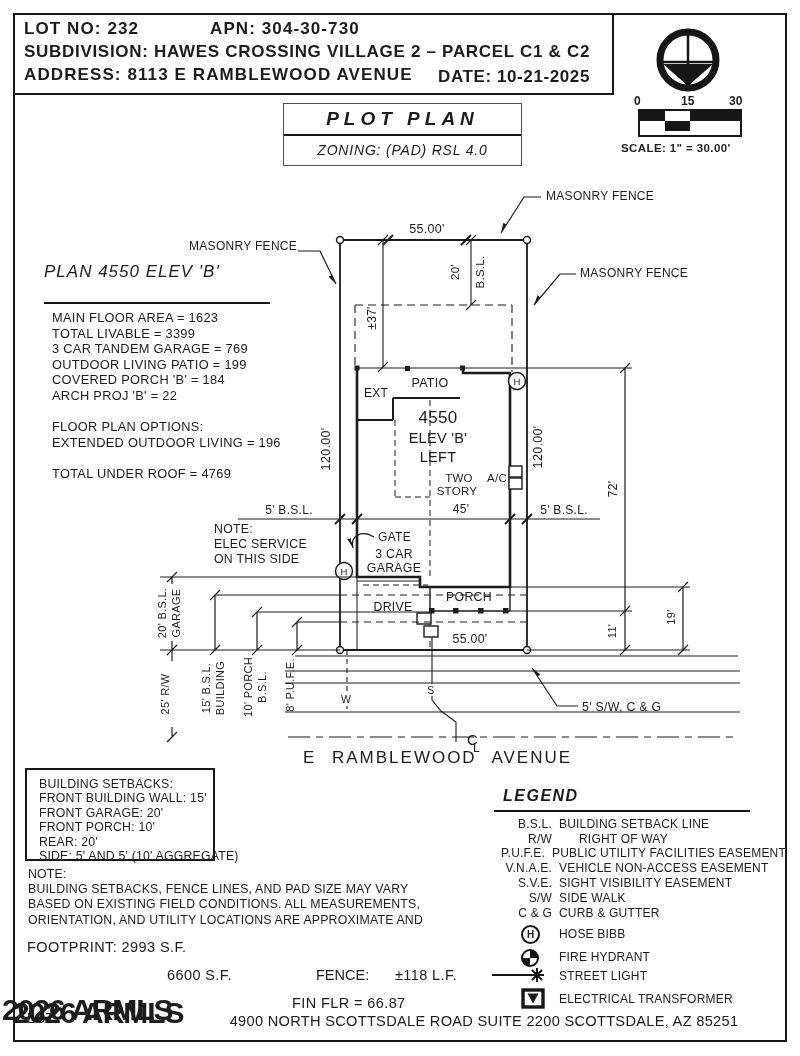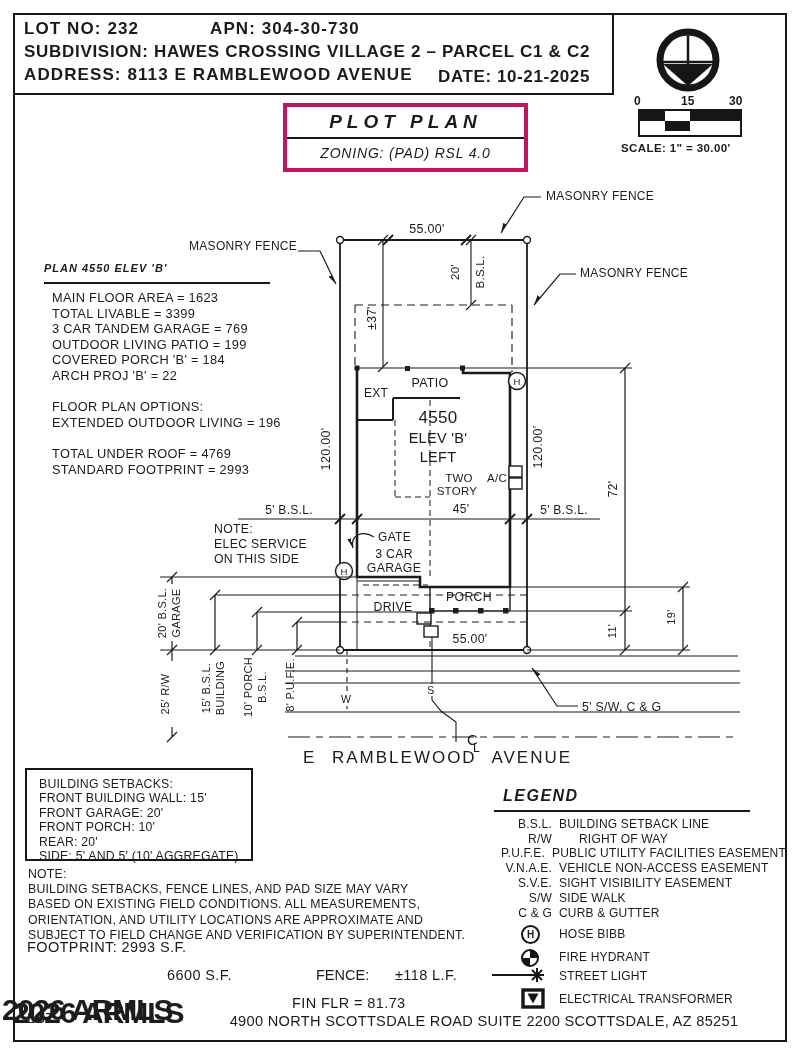--- a/index.html
+++ b/index.html
@@ -4,36 +4,36 @@
 <style>
   html,body{margin:0;padding:0;background:#e8e8e8;}
   #page{position:relative;width:800px;height:1056px;background:#ffffff;overflow:hidden;
         font-family:"Liberation Sans",sans-serif;color:#1b1b1b;}
   .abs{position:absolute;}
   
   #page-border{left:13px;top:13px;width:770px;height:1025px;border:2px solid #161616;}
   #header-box{left:13px;top:13px;width:599px;height:80px;border-right:2px solid #161616;border-bottom:2px solid #161616;}
   .hdr{font-size:17px;font-weight:600;letter-spacing:1.1px;white-space:nowrap;}
   
-  #title-box{left:283px;top:103px;width:237px;height:61px;border:4px solid #be185d;}
+  #title-box{left:283px;top:103px;width:237px;height:61px;border:1px solid #be185d;}
   #title-row1{height:30px;border-bottom:2px solid #161616;display:flex;align-items:center;justify-content:center;
               font-size:19px;font-style:italic;font-weight:600;letter-spacing:5px;}
   #title-row2{height:27px;display:flex;align-items:center;justify-content:center;
               font-size:14px;font-style:italic;letter-spacing:.8px;}
   
   .scale-num{font-size:12px;font-weight:600;}
   #scale-bar{left:638px;top:109px;width:100px;height:24px;border:2px solid #161616;}
   .sb-row{display:flex;height:10px;}
   .sb-seg{height:10px;}
   #scale-label{font-size:11.5px;font-weight:600;letter-spacing:.4px;}
   
-  #plan-title{font-size:11px;font-style:italic;font-weight:700;letter-spacing:1px;border-bottom:2px solid #161616;padding-bottom:8px;width:226px;}
+  #plan-title{font-size:17px;font-style:italic;font-weight:400;letter-spacing:1px;border-bottom:2px solid #161616;padding-bottom:20px;width:226px;}
   .plan-line{font-size:12.8px;letter-spacing:.3px;height:15.6px;white-space:nowrap;font-weight:500;}
   
-  #setbacks-box{left:25px;top:768px;width:228px;height:93px;border:2px solid #161616;padding:7px 0 0 12px;box-sizing:border-box;}
+  #setbacks-box{left:25px;top:768px;width:190px;height:93px;border:2px solid #161616;padding:7px 0 0 12px;box-sizing:border-box;}
   .sb-line{font-size:12.3px;letter-spacing:.2px;height:14.4px;white-space:nowrap;font-weight:500;}
   
   .note-line{font-size:12.3px;letter-spacing:.2px;height:15.2px;white-space:nowrap;font-weight:500;}
   
   #legend-title{font-size:16px;font-style:italic;font-weight:600;letter-spacing:1.5px;}
   #legend-underline{left:494px;top:810px;width:256px;height:2px;background:#161616;}
   .lg-row{position:absolute;left:480px;display:flex;width:306px;font-size:12px;font-weight:500;}
   .lg-abbr{width:72px;text-align:right;margin-right:7px;letter-spacing:.2px;white-space:nowrap;}
   .lg-label{letter-spacing:.2px;white-space:nowrap;}
   .lg-sym-label{position:absolute;left:559px;font-size:12px;font-weight:500;letter-spacing:.2px;white-space:nowrap;}
@@ -96,21 +96,20 @@
       <div class="plan-line">TOTAL LIVABLE = 3399</div>
       <div class="plan-line">3 CAR TANDEM GARAGE = 769</div>
       <div class="plan-line">OUTDOOR LIVING PATIO = 199</div>
       <div class="plan-line">COVERED PORCH 'B' = 184</div>
       <div class="plan-line">ARCH PROJ 'B' = 22</div>
       <div class="plan-line"></div>
       <div class="plan-line">FLOOR PLAN OPTIONS:</div>
       <div class="plan-line">EXTENDED OUTDOOR LIVING = 196</div>
       <div class="plan-line"></div>
       <div class="plan-line">TOTAL UNDER ROOF = 4769</div>
-      <div class="plan-line">STANDARD FOOTPRINT = 2993</div>
     </div>
   </div>
 
   <svg class="abs" style="left:0;top:150px;" width="800" height="620" viewBox="0 150 800 620">
     <defs>
       <marker id="arw" markerWidth="12" markerHeight="9" refX="10" refY="0" orient="auto" markerUnits="userSpaceOnUse">
         <path d="M10,0 L0,3.6 L0,-3.6 Z" fill="#1b1b1b"></path>
       </marker>
     </defs>
     <g stroke="#1b1b1b" fill="none">
@@ -256,21 +255,20 @@
     <div class="sb-line">FRONT PORCH: 10'</div>
     <div class="sb-line">REAR: 20'</div>
     <div class="sb-line">SIDE: 5' AND 5' (10' AGGREGATE)</div>
   </div>
 
   <div class="abs" style="left:28px;top:867px;">
     <div class="note-line">NOTE:</div>
     <div class="note-line">BUILDING SETBACKS, FENCE LINES, AND PAD SIZE MAY VARY</div>
     <div class="note-line">BASED ON EXISTING FIELD CONDITIONS.  ALL MEASUREMENTS,</div>
     <div class="note-line">ORIENTATION, AND UTILITY LOCATIONS ARE APPROXIMATE AND</div>
-    <div class="note-line">SUBJECT TO FIELD CHANGE AND VERIFICATION BY SUPERINTENDENT.</div>
   </div>
 
   <div id="legend-title" class="abs" style="left:503px;top:787px;">LEGEND</div>
   <div id="legend-underline" class="abs"></div>
 
   <div class="lg-row" style="top:817px;">
     <span class="lg-abbr">B.S.L.</span>
     <span class="lg-label">BUILDING SETBACK LINE</span>
   </div>
   <div class="lg-row" style="top:832px;gap:20px;">
@@ -326,21 +324,21 @@
     <rect x="2" y="2" width="20" height="17" fill="#fff" stroke="#161616" stroke-width="3.4"></rect>
     <polygon points="6.5,5.5 17.5,5.5 12,15.5" fill="#161616"></polygon>
   </svg>
   <div class="lg-sym-label" style="top:992px;">ELECTRICAL TRANSFORMER</div>
 
   <div class="abs ft" style="left:27px;top:939px;font-size:14.5px;letter-spacing:.4px;">FOOTPRINT: 2993 S.F.</div>
   <div class="abs ft" style="left:27px;top:1010px;font-size:14px;">LOT:</div>
   <div class="abs ft" style="left:120px;top:967px;font-size:14.5px;letter-spacing:.4px;margin-left:47px;">6600 S.F.</div>
   <div class="abs ft" style="left:316px;top:967px;font-size:14.5px;">FENCE:</div>
   <div class="abs ft" style="left:395px;top:967px;font-size:14.5px;letter-spacing:.4px;">±118 L.F.</div>
-  <div class="abs ft" style="left:292px;top:995px;font-size:14.5px;letter-spacing:.4px;">FIN FLR = 81.73</div>
+  <div class="abs ft" style="left:292px;top:995px;font-size:14.5px;letter-spacing:.4px;">FIN FLR = 66.87</div>
   <div class="abs ft" style="left:188px;top:1013px;width:592px;text-align:center;font-size:14.6px;letter-spacing:.3px;">4900 NORTH SCOTTSDALE ROAD SUITE 2200 SCOTTSDALE, AZ  85251</div>
 
   <div id="watermark" class="abs" style="left:0;top:0;">
     <span style="left:2px;top:993px;">2026 ARMLS</span>
     <span style="left:13px;top:996px;">2026 ARMLS</span>
   </div>
 
 </div>
 
 </body></html>

